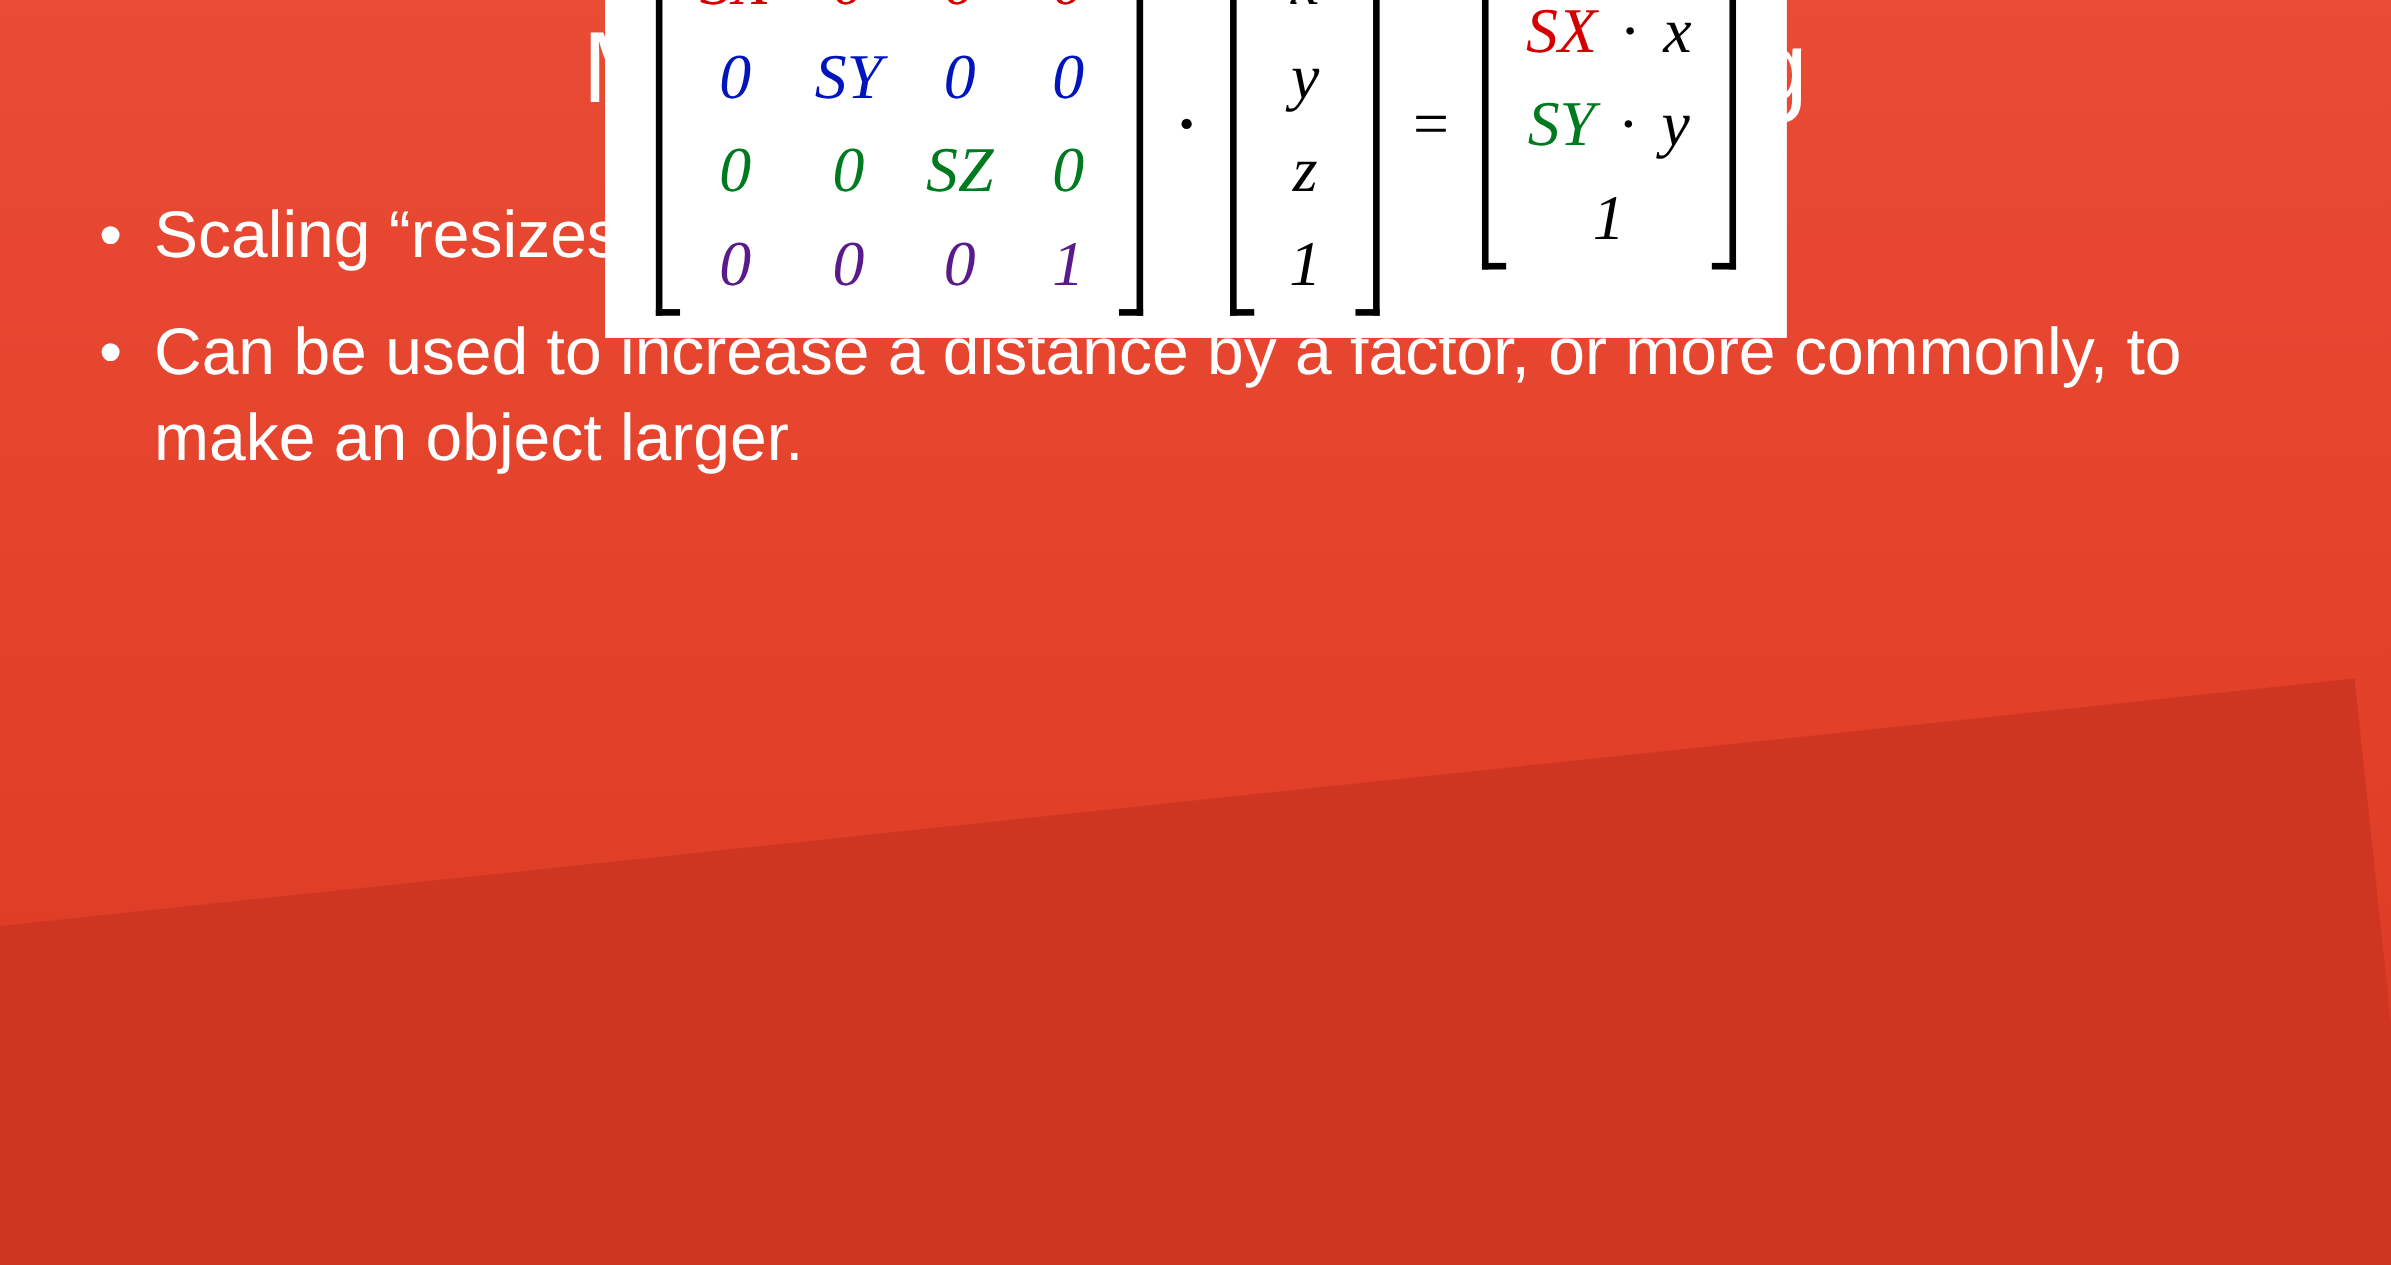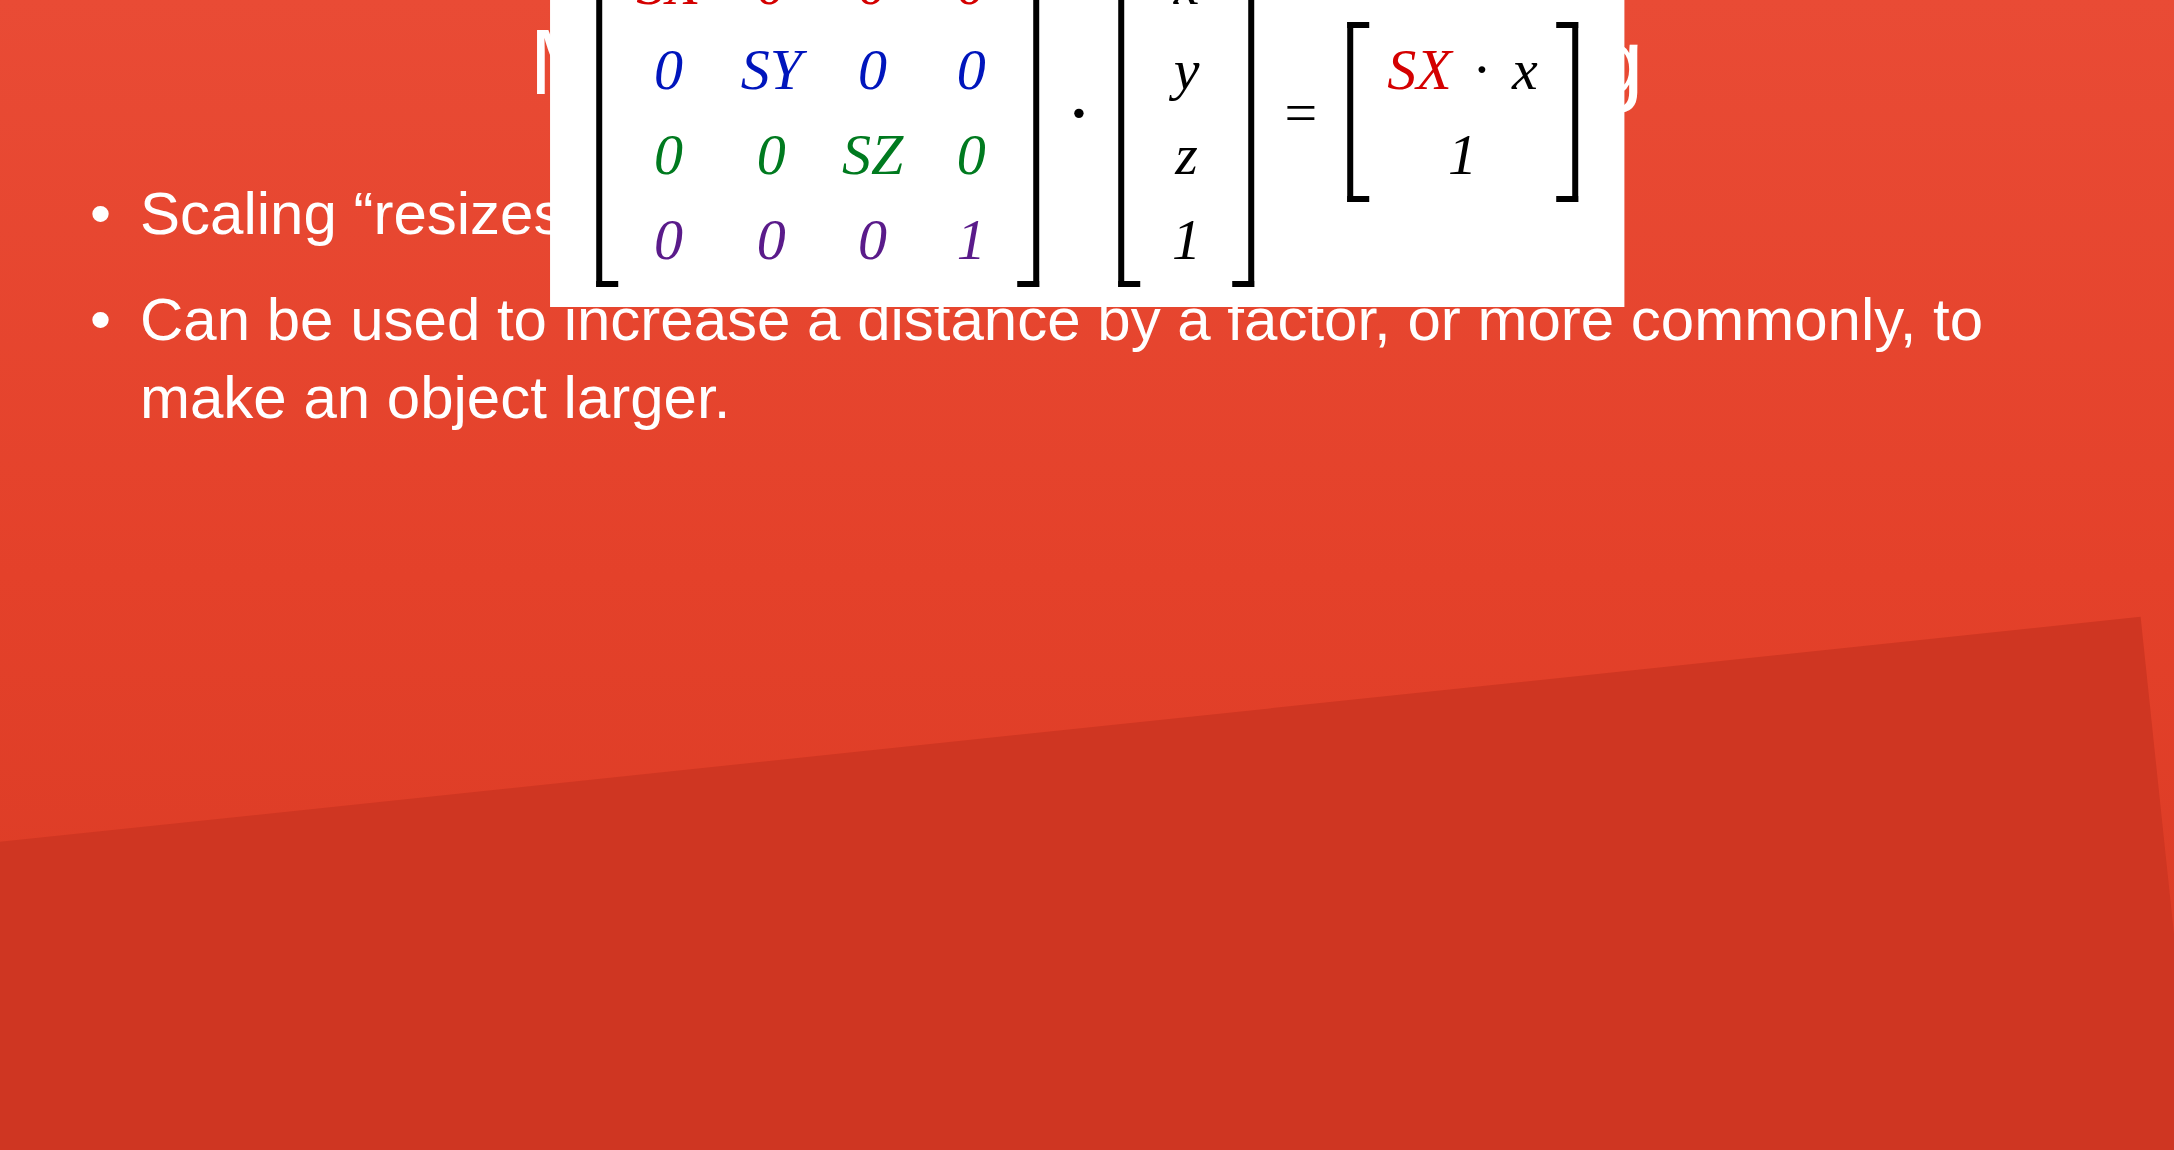--- a/index.html
+++ b/index.html
@@ -174,20 +174,25 @@
 
       <span class="matrix">
         <span class="bracket left"></span>
         <span class="mgrid g1">
           <span class="cell">
             <span class="c-red">SX</span>
             <span class="c-black" style="padding:0 6px;font-style:normal;">·</span>
             <span class="c-black">x</span>
           </span>
           <span class="cell">
+            <span class="c-green">SY</span>
+            <span class="c-black" style="padding:0 6px;font-style:normal;">·</span>
+            <span class="c-black">y</span>
+          </span>
+          <span class="cell">
             <span class="c-black">1</span>
           </span>
         </span>
         <span class="bracket right"></span>
       </span>
 
     </div>
   </div>
 </div>
 

